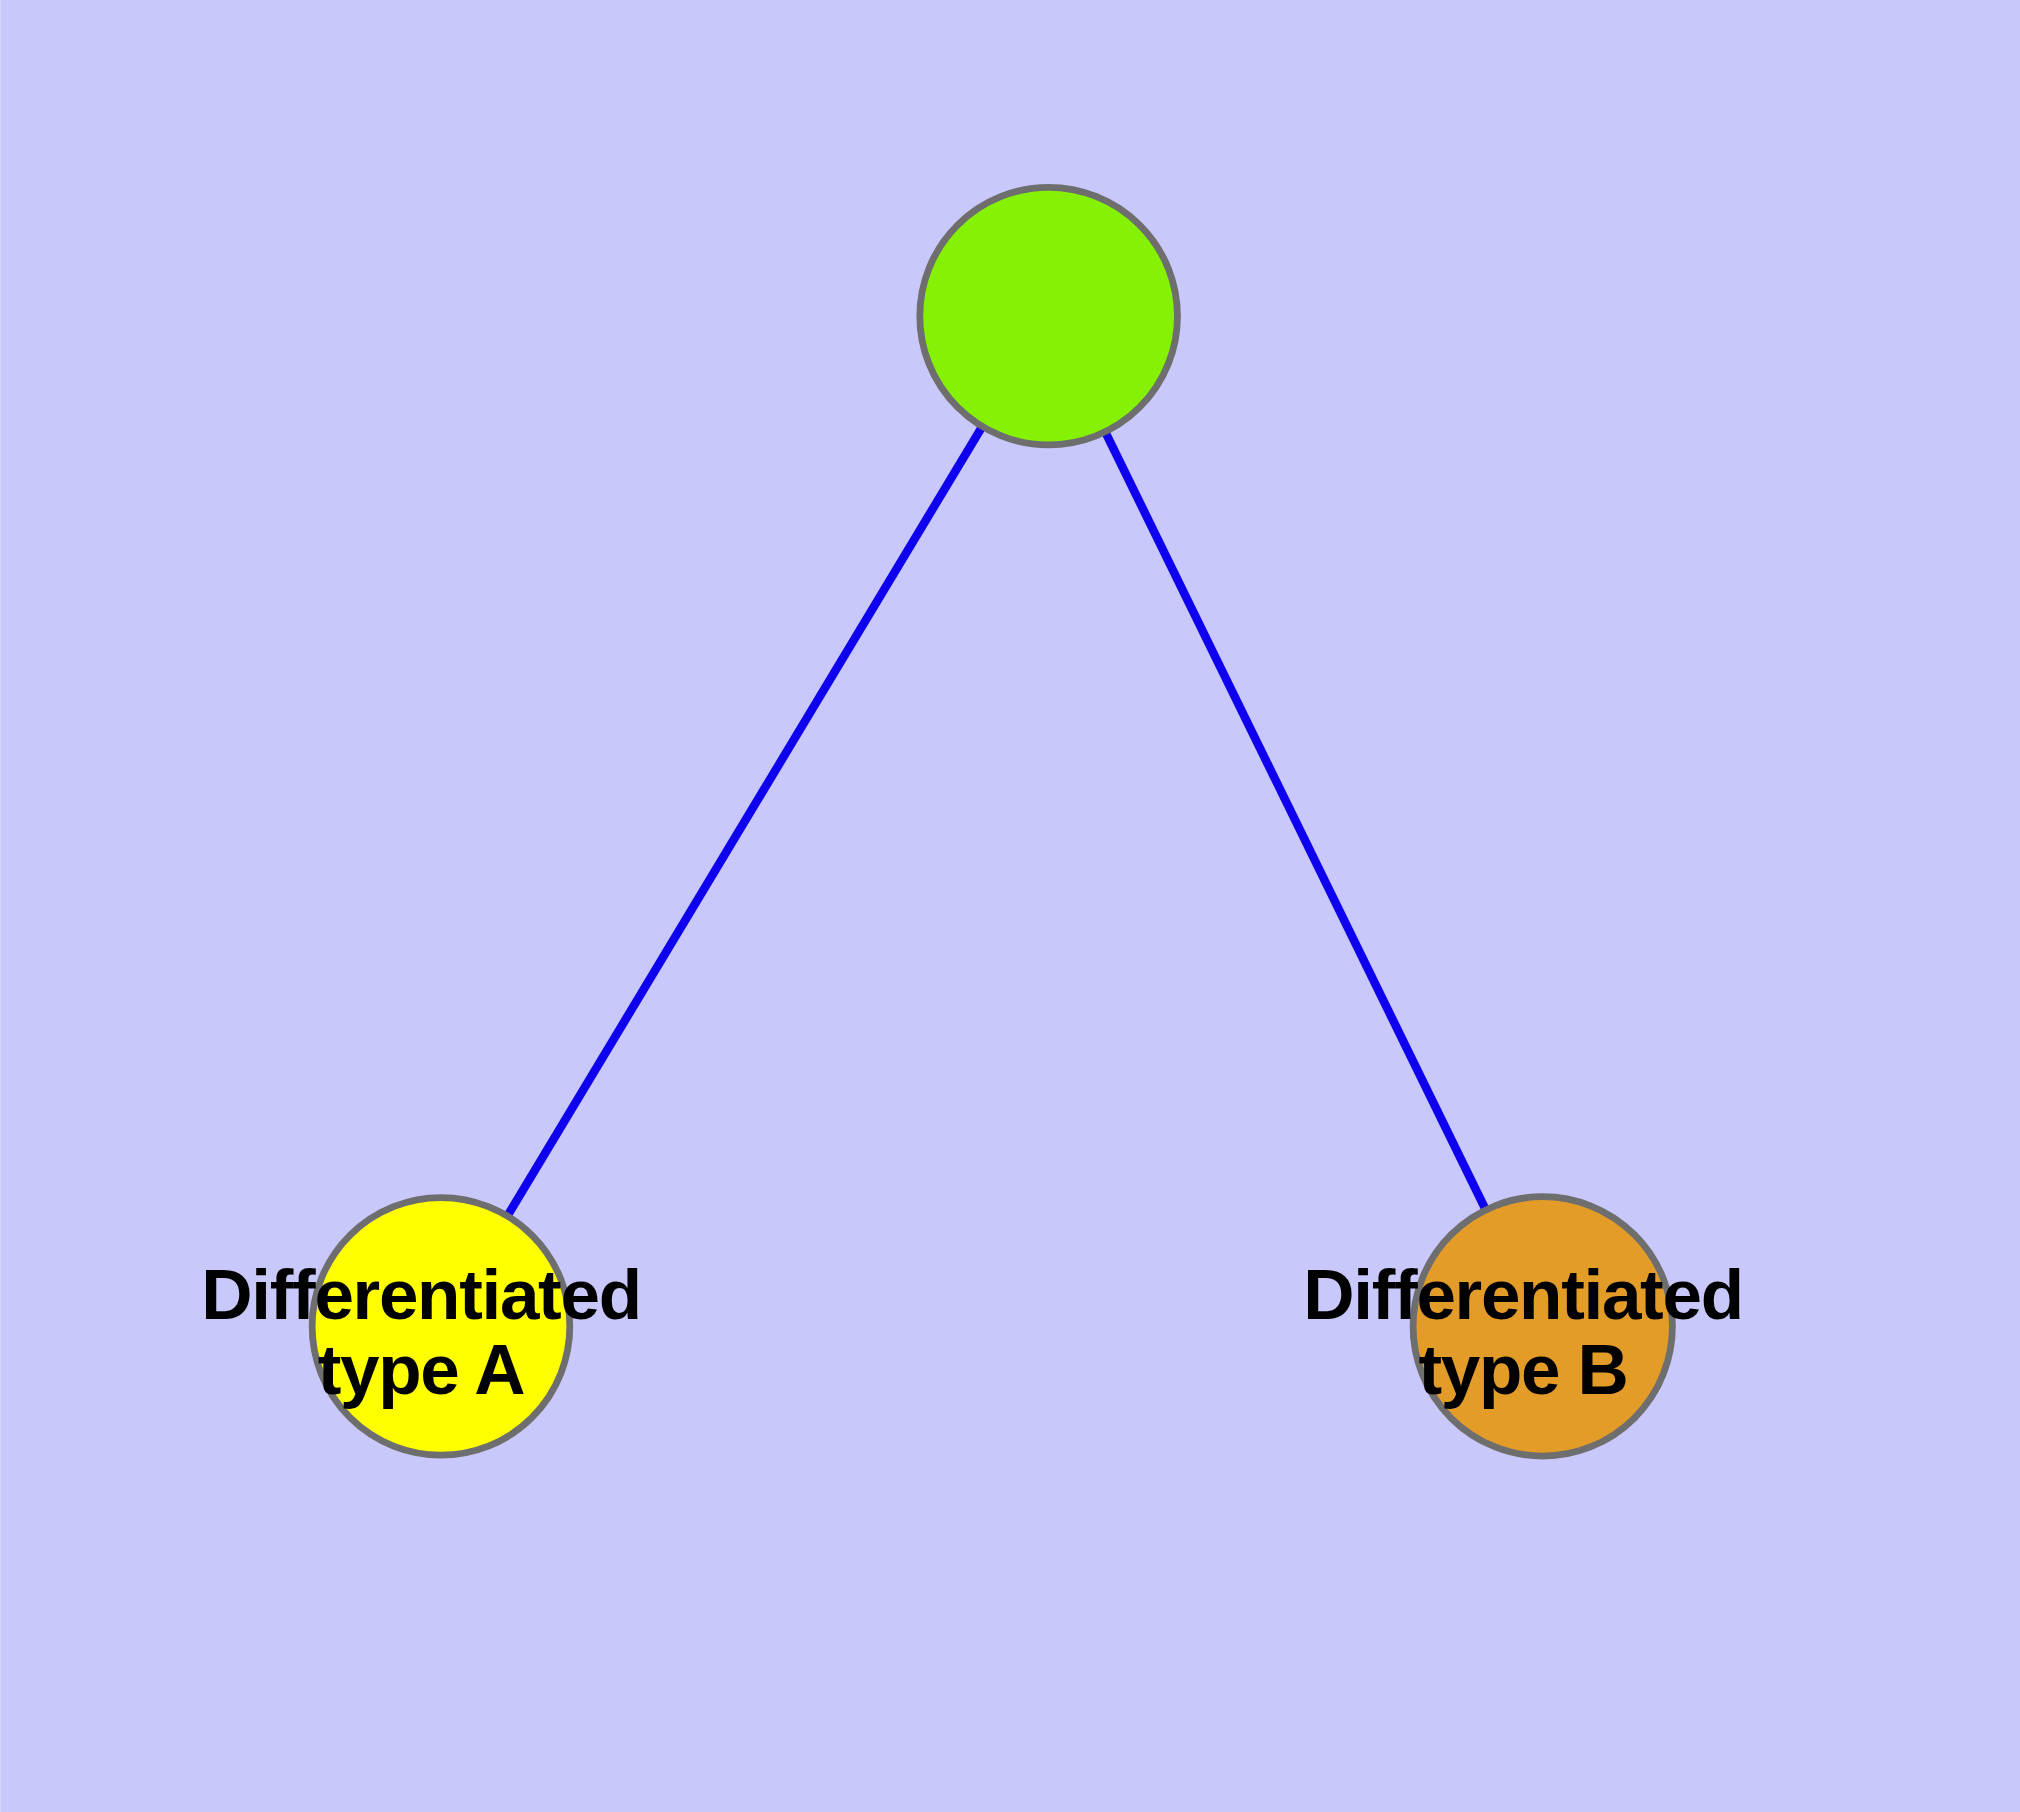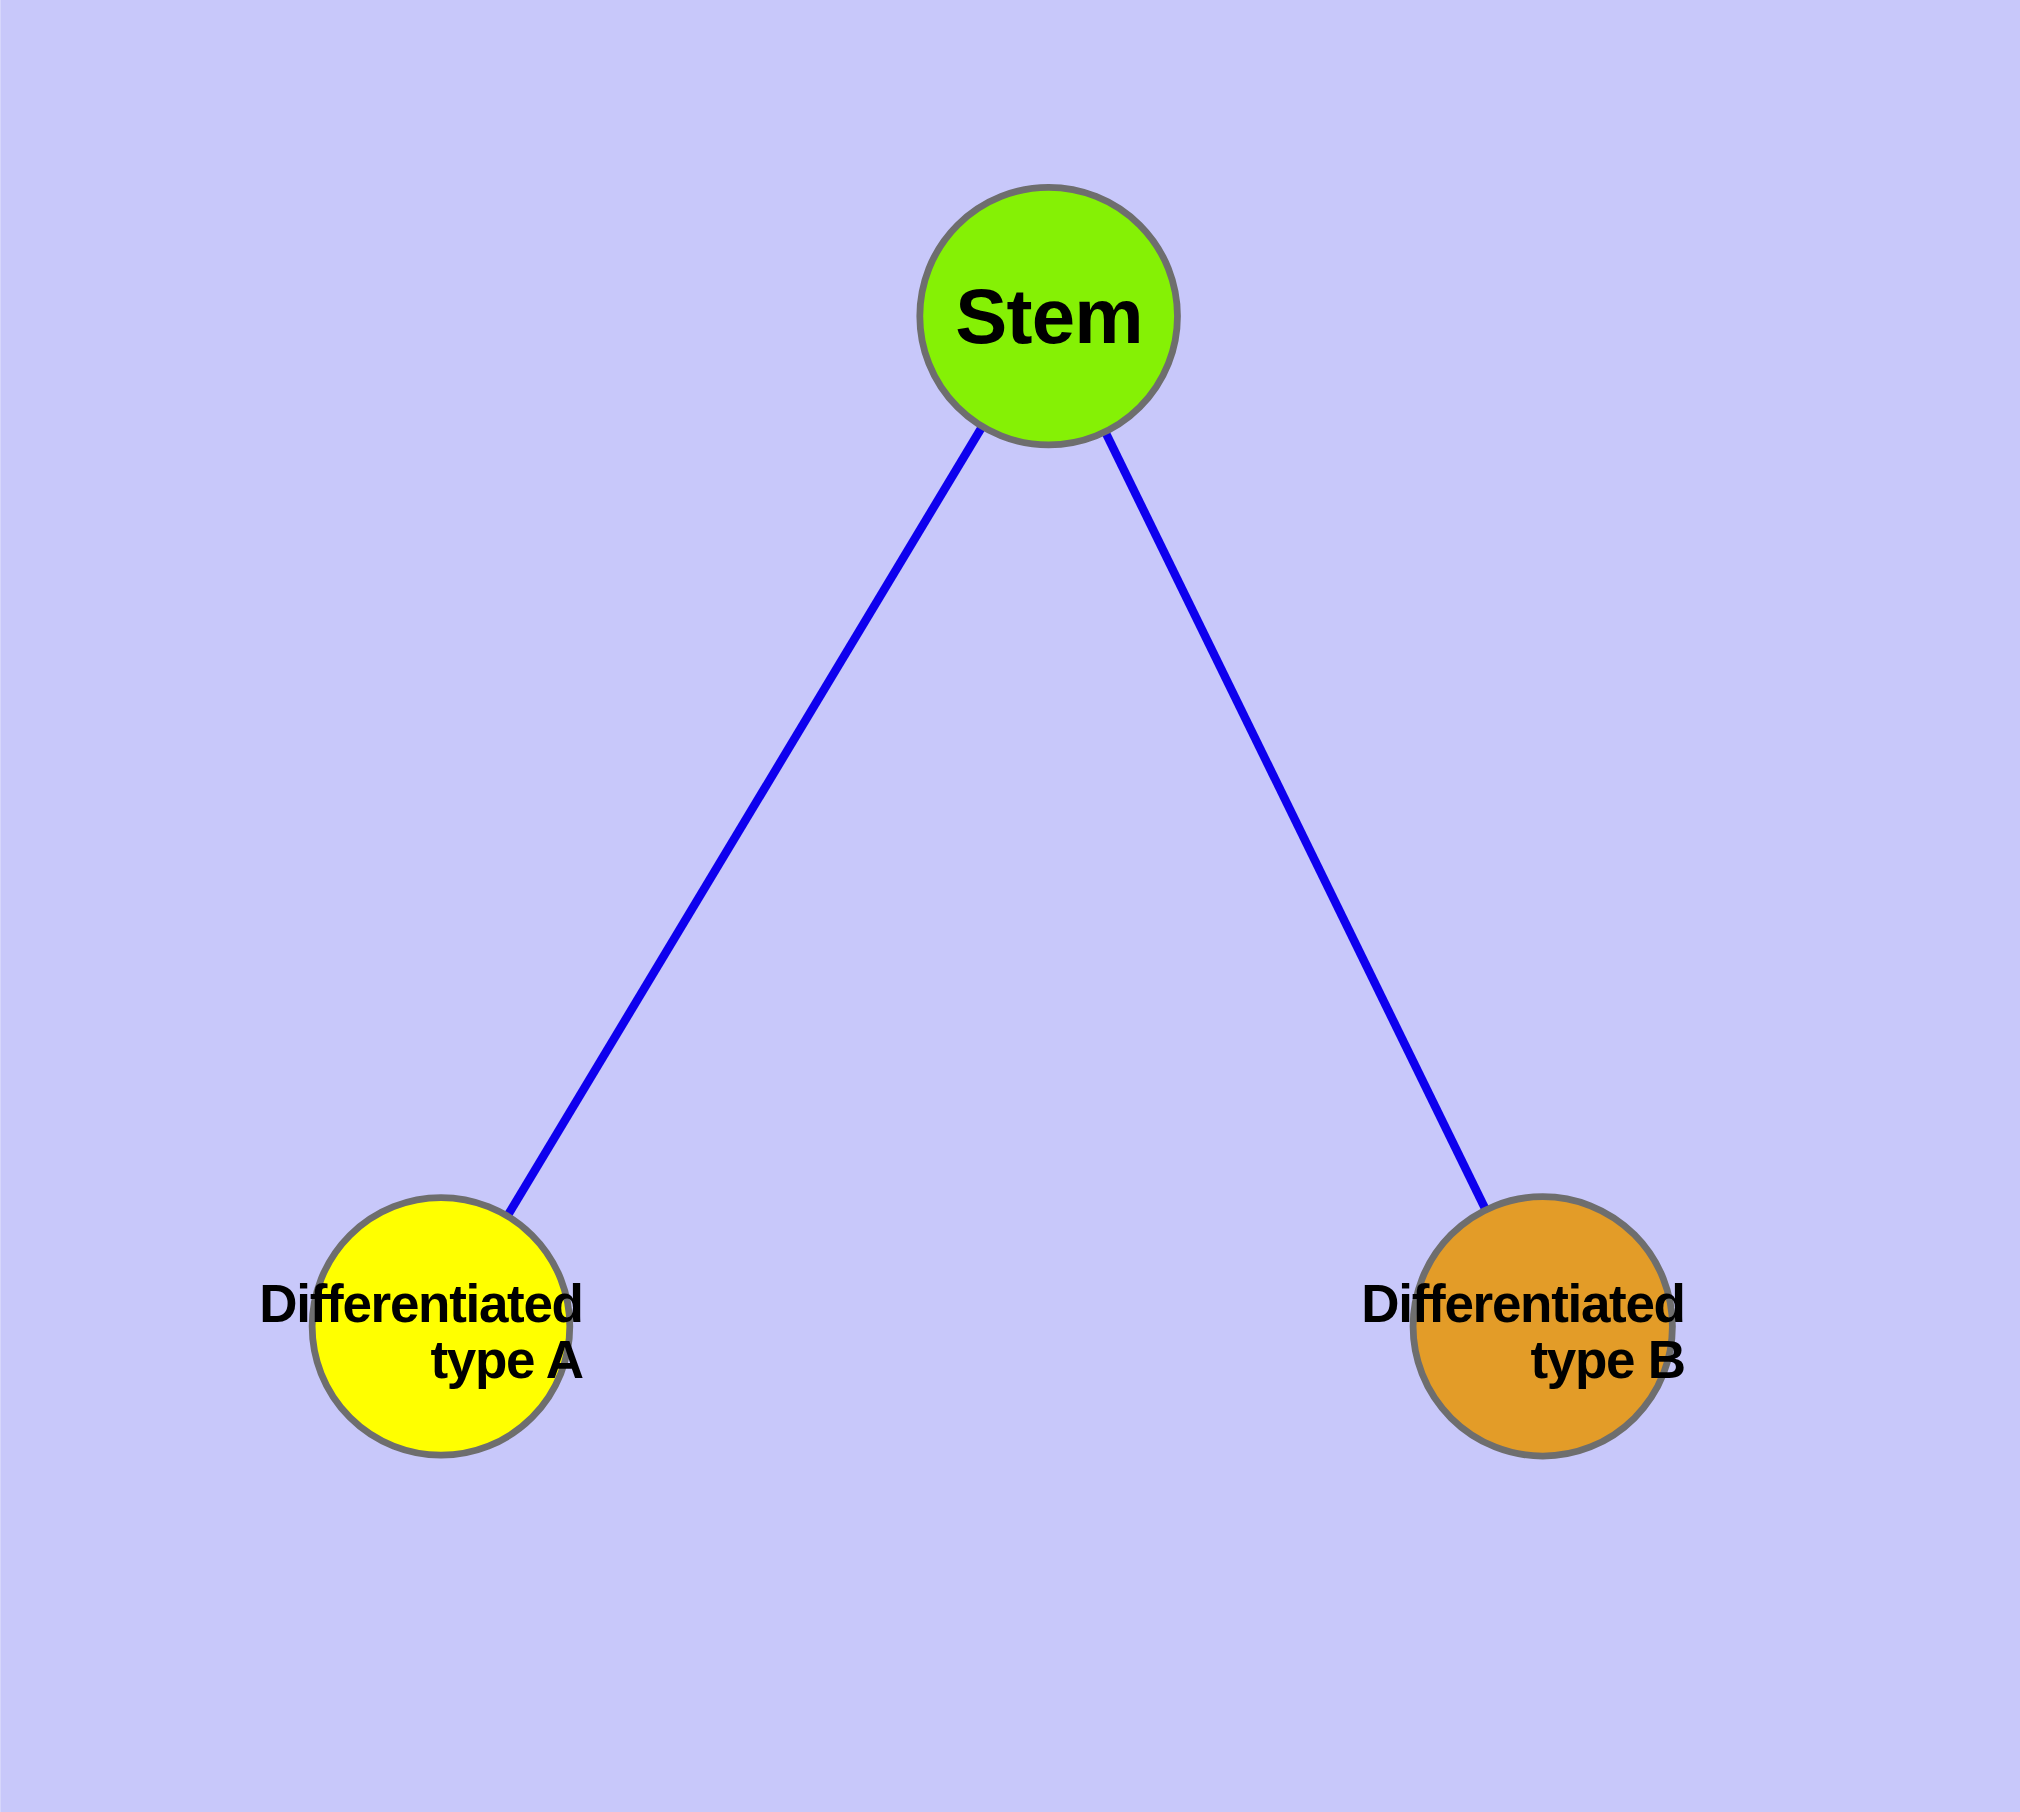--- a/index.html
+++ b/index.html
@@ -32,23 +32,22 @@
     text-align: center;
     white-space: pre;
     pointer-events: none;
     transform: translate(-50%, -50%);
   }
   .label-stem {
     font-size: 78px;
     letter-spacing: -0.8px;
   }
   .label-diff {
-    font-size: 53px;
+    font-size: 71px;
     letter-spacing: -1.3px;
-    text-align: right;
   }
 </style>
 </head>
 <body>
 
 <div id="canvas" style="width: 2021px; height: 1812px;">
 
   <svg id="graph-svg" viewBox="0 0 2384 2138" xmlns="http://www.w3.org/2000/svg" style="width: 2021px; height: 1812px;">
 
     <rect id="bg-rect" x="0" y="0" width="2384" height="2138" fill="#c8c8fa"></rect>
@@ -58,20 +57,19 @@
       <line id="edge-1" x1="1304.6612562683306" y1="511.3399956635509" x2="1751.8993849247322" y2="1425.7616926762962" stroke="#0e00ee" stroke-width="10" stroke-linecap="butt"></line>
     </g>
 
     <g id="nodes-group">
       <circle id="node-0" cx="1237" cy="373" r="152" fill="#85f105" stroke="#6e6e6e" stroke-width="8"></circle>
       <circle id="node-1" cx="520" cy="1565" r="152" fill="#ffff00" stroke="#6e6e6e" stroke-width="8"></circle>
       <circle id="node-2" cx="1820" cy="1565" r="153" fill="#e39c28" stroke="#6e6e6e" stroke-width="8"></circle>
     </g>
   </svg>
 
-  <div id="label-0" class="node-label label-stem" style="left: 1049px; top: 316px; color: rgb(0, 0, 0);">Stem</div>
   <div id="label-1" class="node-label label-diff" style="left: 421px; top: 1332px; color: rgb(0, 0, 0);">Differentiated
 type A</div>
   <div id="label-2" class="node-label label-diff" style="left: 1523px; top: 1332px; color: rgb(0, 0, 0);">Differentiated
 type B</div>
 
 </div>
 
 
 </body></html>

